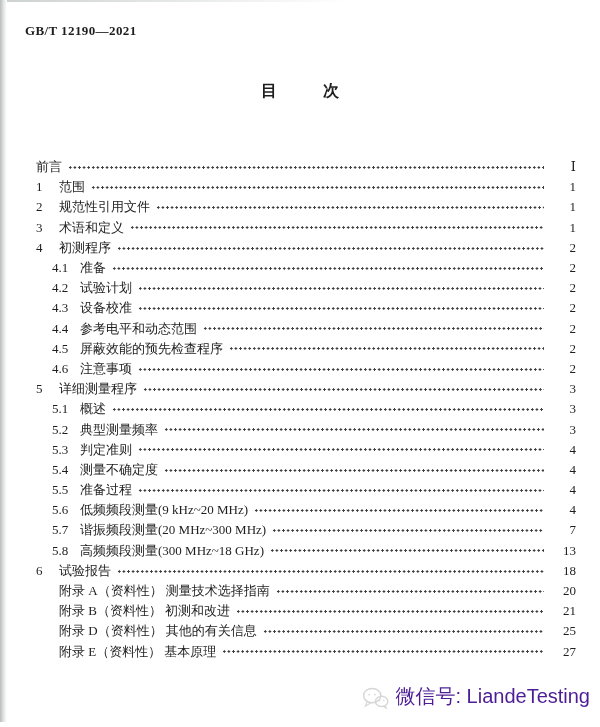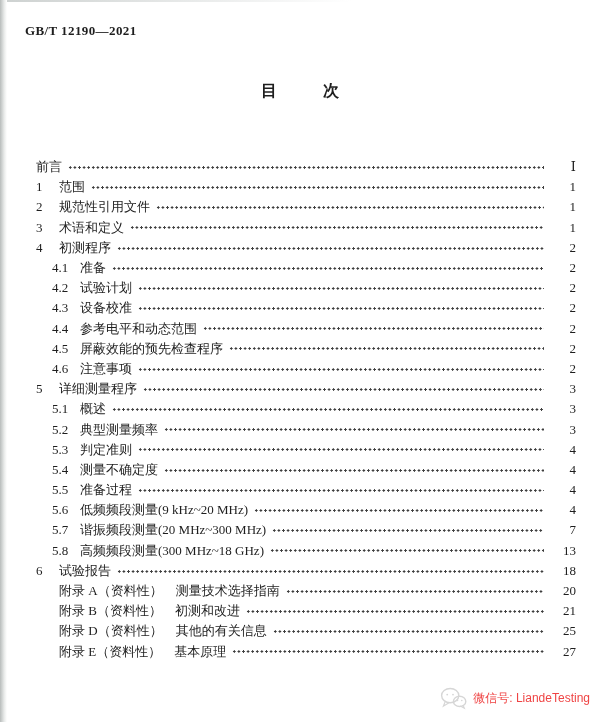--- a/index.html
+++ b/index.html
@@ -38,41 +38,41 @@
   }
   .toc-row {
     display: flex; align-items: center;
     height: 20.2px; font-size: 13px;
     white-space: nowrap;
   }
   .toc-row .num  { flex: none; }
   .toc-row.l0 .num { width: 23px; }
   .toc-row.l1 { padding-left: 16px; }
   .toc-row.l1 .num { width: 28px; }
-  .toc-row.appendix .num { margin-right: 13px; padding-left: 23px; }
+  .toc-row.appendix .num { margin-right: 3px; padding-left: 23px; }
   .toc-row .label { flex: none; }
   .toc-row .leader {
     flex: 1 1 auto;
     align-self: stretch;
     margin: 0 8px 0 6px;
     background-image: radial-gradient(circle, #3d3d3d 1px, rgba(0,0,0,0) 1.25px);
     background-size: 4.6px 4.6px;
     background-repeat: repeat-x;
     background-position: 0 center;
   }
   .toc-row .pagenum {
     flex: none; min-width: 24px;
     text-align: right; font-size: 13px;
   }
   .watermark {
     position: absolute; right: 10px; bottom: 12px;
-    display: flex; align-items: center; gap: 6px;
-    color: #ef4444;
+    display: flex; align-items: flex-end; gap: 6px;
+    color: #4c1d95;
     font-family: "Liberation Sans", "DejaVu Sans", sans-serif;
-    font-size: 12px;
+    font-size: 20px;
     white-space: nowrap;
   }
   .watermark svg { display: block; }
 </style>
 </head>
 <body>
 
 <div class="sheet">
   <div class="edge-left"></div>
   <div class="edge-top"></div>

